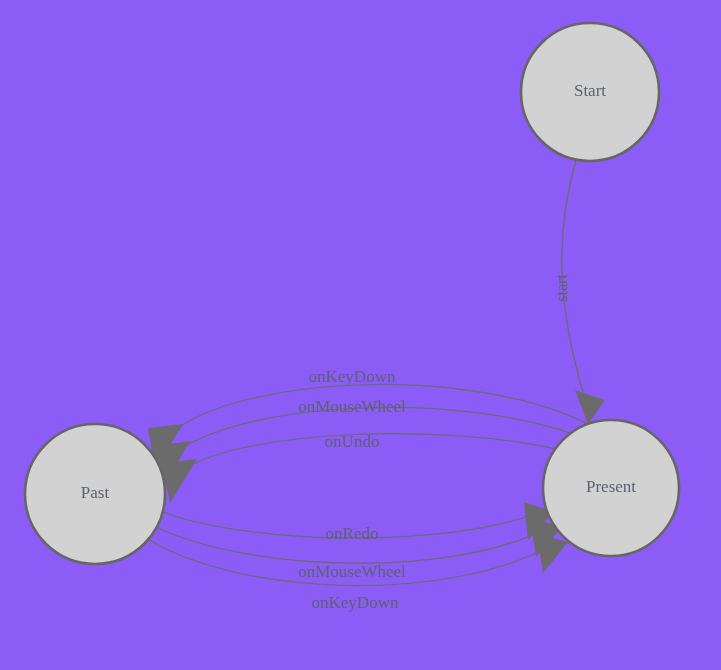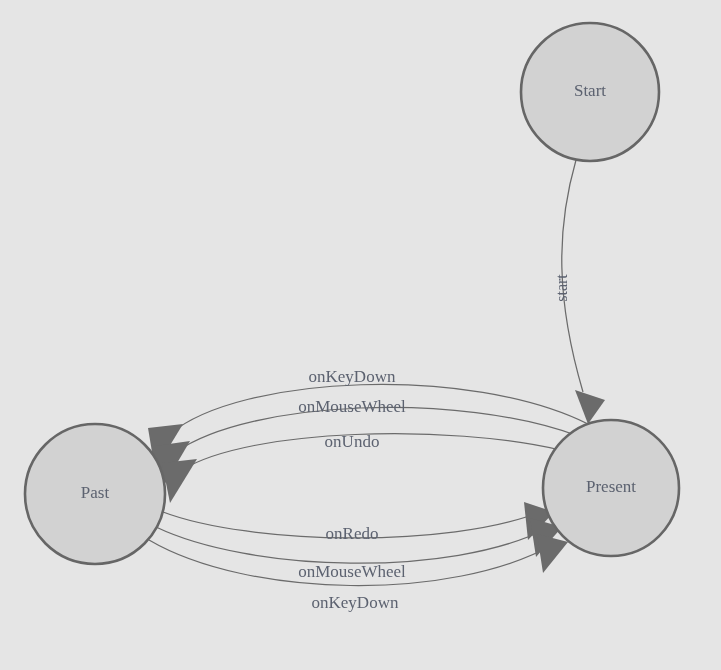--- a/index.html
+++ b/index.html
@@ -10,21 +10,21 @@
   body {
     width: 721px;
     height: 670px;
     font-family: "Liberation Serif", "DejaVu Serif", serif;
     overflow: hidden;
   }
   #diagram-root {
     position: relative;
     width: 721px;
     height: 670px;
-    background: #e5e5e5;
+    background: #8b5cf6;
   }
   svg.graph-canvas {
     position: absolute;
     top: 0;
     left: 0;
     width: 721px;
     height: 670px;
     display: block;
   }
   .node-circle {

